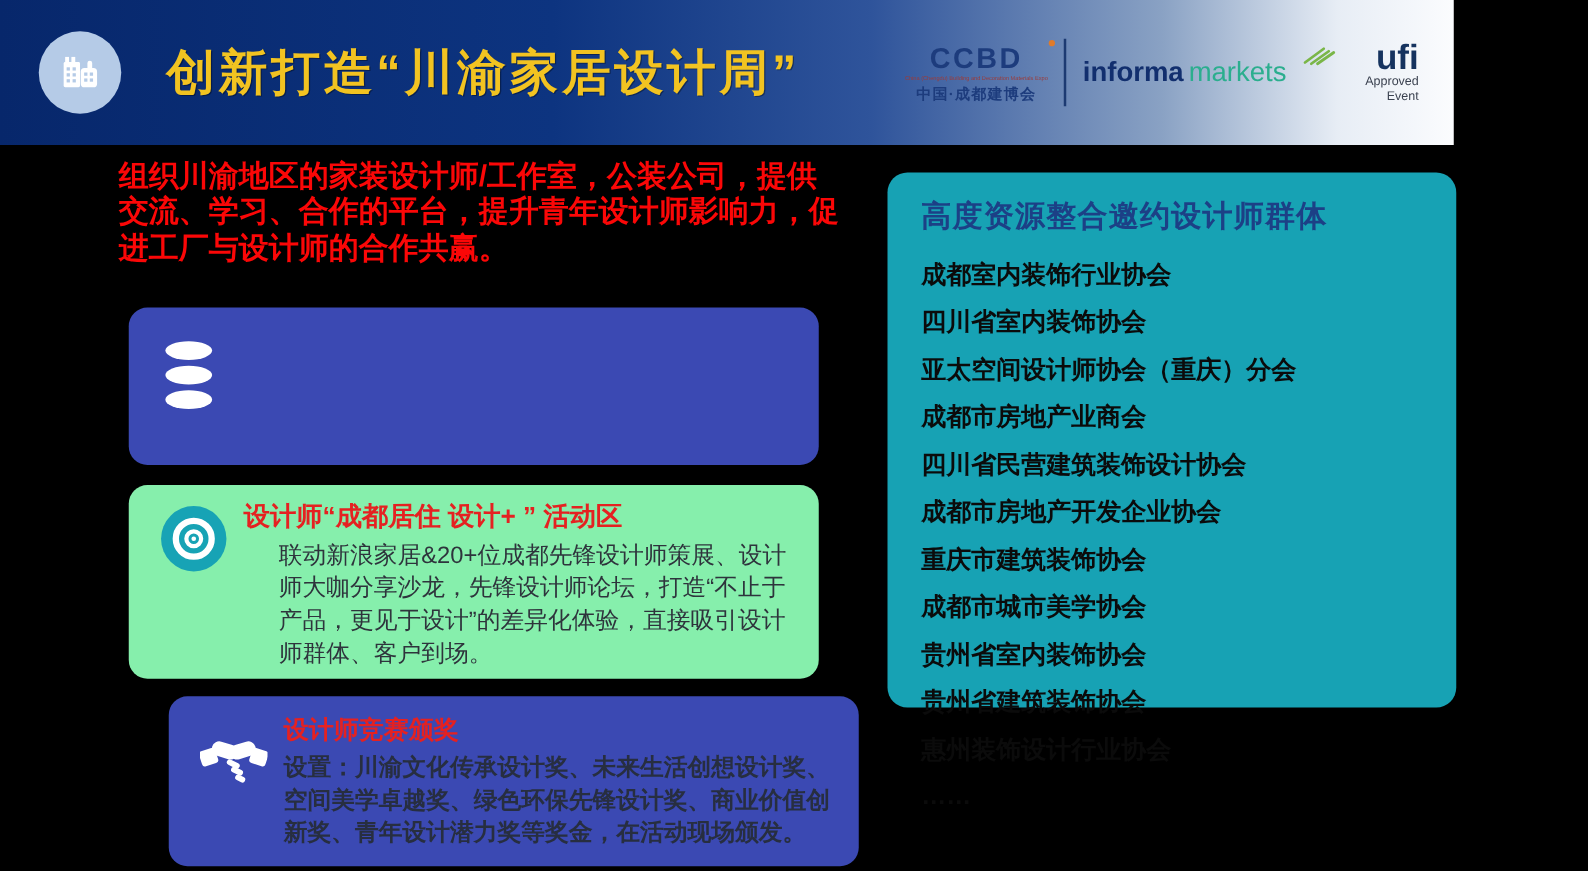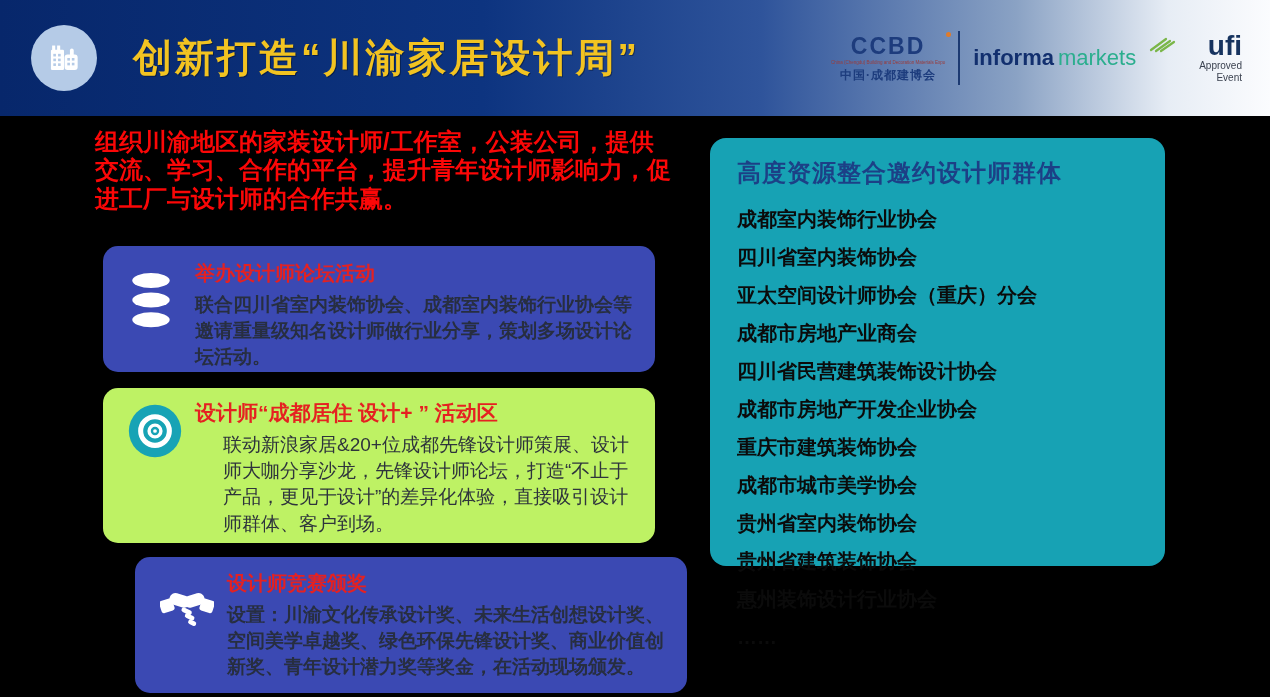--- a/index.html
+++ b/index.html
@@ -1,21 +1,21 @@
 <!DOCTYPE html>
 <html><head>
 <meta charset="utf-8">
 <style>
   * { margin:0; padding:0; box-sizing:border-box; }
   html,body { width:1270px; height:697px; background:#000; overflow:hidden;
               font-family:"Liberation Sans","DejaVu Sans",sans-serif; }
   .slide { position:relative; width:1270px; height:697px; background:#000; }
 
   
-  .hdr { position:absolute; left:0; top:0; width:1270px; height:116px;
+  .hdr { position:absolute; left:0; top:0; width:1163px; height:116px;
          display:flex; align-items:center;
          background:linear-gradient(90deg,#07276b 0%,#0d3480 38%,#2f549b 60%,#8aa2c4 80%,#e7edf5 92%,#fbfcfe 100%); }
   .hdr-circle { width:66px; height:66px; border-radius:50%; background:#b5cbe7;
                 margin-left:31px; display:flex; align-items:center; justify-content:center; flex:0 0 auto; }
   .slide-title { margin-left:36px; font-size:39px; font-weight:900; color:#f2c321;
                  letter-spacing:3px; text-shadow:1px 1px 0 rgba(0,0,0,.35); white-space:nowrap; }
   .logos { margin-left:auto; margin-right:28px; display:flex; align-items:center; gap:13px; }
   .ccbd { text-align:center; line-height:1; }
   .ccbd-word { font-size:23px; font-weight:900; color:#1d3c7d; letter-spacing:2px; position:relative; }
   .ccbd-word::after { content:""; position:absolute; top:-3px; right:-6px; width:5px; height:5px;
@@ -31,21 +31,21 @@
   .ufi-word { font-size:28px; font-weight:800; color:#16335f; line-height:.9; }
   .ufi-sub { font-size:10px; color:#3b4250; margin-top:2px; }
 
   
   .intro { position:absolute; left:95px; top:128px; width:578px;
            font-size:24px; font-weight:800; color:#fb0707; line-height:1.18; }
 
   
   .card { position:absolute; left:103px; width:552px; border-radius:15px; }
   .card-blue { background:#3b49b3; }
-  .card-light { background:#bef264; }
+  .card-light { background:#86efac; }
   .c1 { top:246px; height:126px; }
   .c2 { top:388px; height:155px; }
   .c3 { top:557px; height:136px;margin-left:32px; }
   .card-icon { position:absolute; left:25px; }
   .c1 .card-icon { top:26px; }
   .c2 .card-icon { top:16px; }
   .c3 .card-icon { top:26px; }
   .card-text { margin-left:92px; margin-right:14px; }
   .card-title { font-size:20px; font-weight:800; color:#e52121; }
   .c1 .card-title { padding-top:14px; }
@@ -130,24 +130,20 @@
   <p class="intro">组织川渝地区的家装设计师/工作室，公装公司，提供交流、学习、合作的平台，提升青年设计师影响力，促进工厂与设计师的合作共赢。</p>
 
   <section class="card card-blue c1">
     <span class="card-icon">
       <svg viewBox="0 0 48 62" width="46" height="58" fill="#ffffff">
         <ellipse cx="24" cy="9" rx="20" ry="8"></ellipse>
         <ellipse cx="24" cy="30" rx="20" ry="8"></ellipse>
         <ellipse cx="24" cy="51" rx="20" ry="8"></ellipse>
       </svg>
     </span>
-    <div class="card-text">
-      <h3 class="card-title">举办设计师论坛活动</h3>
-      <p class="card-body">联合四川省室内装饰协会、成都室内装饰行业协会等邀请重量级知名设计师做行业分享，策划多场设计论坛活动。</p>
-    </div>
   </section>
 
   <section class="card card-light c2">
     <span class="card-icon">
       <svg viewBox="0 0 64 64" width="54" height="54">
         <circle cx="32" cy="32" r="31" fill="#17a3b5"></circle>
         <circle cx="32" cy="32" r="17" fill="none" stroke="#ffffff" stroke-width="6"></circle>
         <circle cx="32" cy="32" r="7" fill="none" stroke="#ffffff" stroke-width="4"></circle>
         <circle cx="32" cy="32" r="2.2" fill="#ffffff"></circle>
       </svg>

